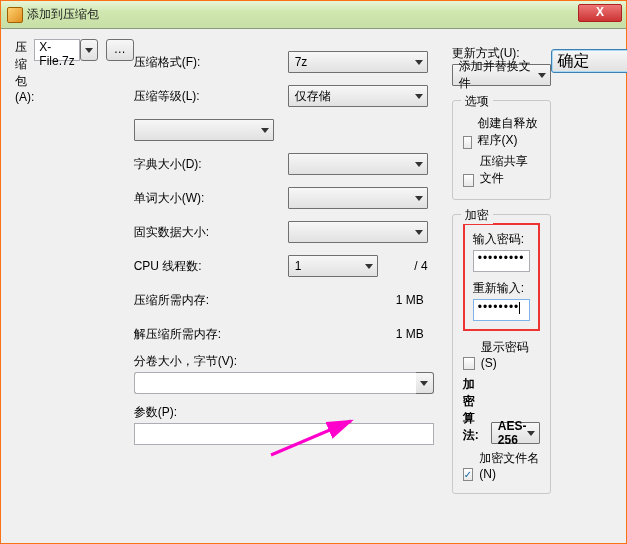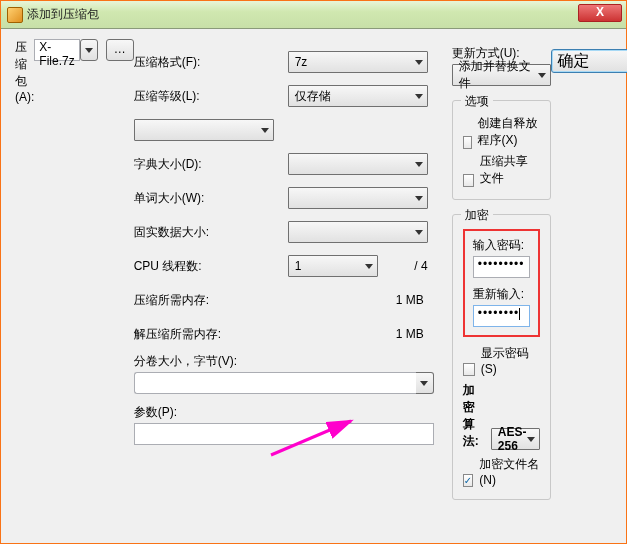--- a/index.html
+++ b/index.html
@@ -169,21 +169,21 @@
   display: inline-flex;
   align-items: center;
   justify-content: center;
   cursor: pointer;
   font-size: 10px;
   color: #0a64a4;
 }
 .enc-box {
   border: 2px solid #e33;
   padding: 6px 8px 8px 8px;
-  margin-top: 8px;
+  margin-top: 2px;
 }
 .pw-input {
   width: 100%;
   height: 22px;
   border: 1px solid #abadb3;
   background: #fff;
   padding: 0 4px;
   font-size: 12px;
   letter-spacing: 1px;
   margin-top: 2px;

